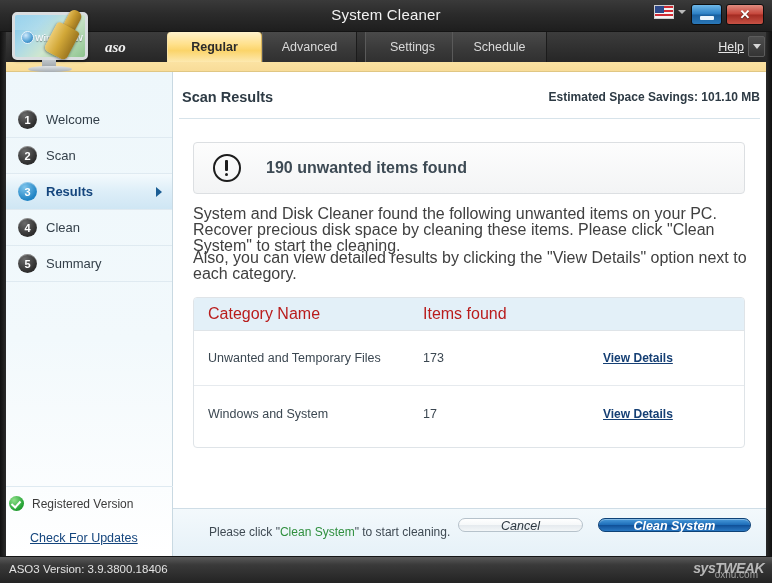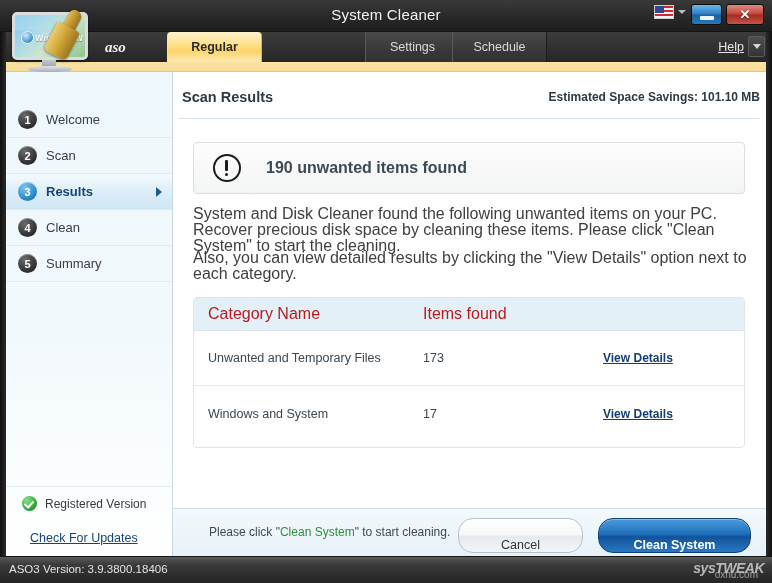--- a/index.html
+++ b/index.html
@@ -201,21 +201,21 @@
   .nav-arrow {
     position: absolute; right: 10px; top: 13px;
     width: 0; height: 0;
     border-top: 5px solid transparent; border-bottom: 5px solid transparent;
     border-left: 6px solid #1a5d94;
   }
   .side-bottom {
     position: absolute; left: 0; bottom: 0; width: 167px;
   }
   .reg-row {
-    height: 34px; display: flex; align-items: center; padding-left: 16px;
+    height: 34px; display: flex; align-items: center; padding-left: 3px;
     border-top: 1px solid #dfeaf1;
     font-size: 12px; color: #3b3b3b;
   }
   .check-icon {
     width: 15px; height: 15px; border-radius: 50%; margin-right: 8px;
     background: radial-gradient(circle at 33% 28%, #8fe08a, #26a436 65%, #18801f);
     position: relative; flex: 0 0 auto;
   }
   .check-icon::after {
     content: ""; position: absolute; left: 4px; top: 3px;
@@ -310,23 +310,24 @@
     position: absolute; left: 173px; top: 508px; width: 593px; height: 48px;
     background: linear-gradient(to bottom, #f3f9fc 0%, #e6f1f8 100%);
     border-top: 1px solid #cfdde6;
   }
   .hint {
     position: absolute; left: 36px; top: 16px;
     font-size: 12px; color: #3f4a53;
   }
   .hint .green { color: #2f8f3e; }
   .btn {
-    position: absolute; top: 9px; height: 35px;
-    display: flex; align-items: flex-end; justify-content: center;
+    position: absolute; top: 9px; height: 14px;
+    display: flex; align-items: flex-start; justify-content: center;
     font-size: 12.5px;
+    font-style: italic;
   }
   .btn-cancel {
     right: 183px; width: 125px; border-radius: 15px;
     background: linear-gradient(to bottom, #ffffff 0%, #f6f8f9 48%, #e5eaee 52%, #f3f6f8 100%);
     border: 1px solid #b6c2cb; color: #2c3740;
   }
   .btn-clean {
     right: 15px; width: 153px; border-radius: 15px;
     background: linear-gradient(to bottom, #4a9bdb 0%, #1f6fba 46%, #11529a 54%, #2a78c2 100%);
     border: 1px solid #0e4277; color: #fff; font-weight: bold;
@@ -379,20 +380,23 @@
     <div class="win-btn btn-close">
       <div class="glyph">✕</div>
     </div>
   </div>
 
   <div class="tabbar">
     <div class="brand">aso</div>
 
     <div class="tab active" style="left:167px;width:95px;">
       <span>Regular</span>
+    </div>
+    <div class="tab" style="left:262px;width:95px;">
+      <span>Advanced</span>
     </div>
     <div class="tab" style="left:365px;width:95px;">
       <span>Settings</span>
     </div>
     <div class="tab" style="left:452px;width:95px;">
       <span>Schedule</span>
     </div>
 
     <div class="help-link">Help</div>
     <div class="help-caret">

